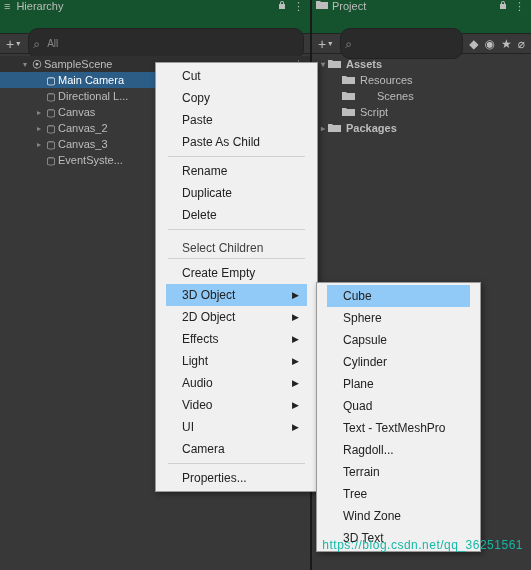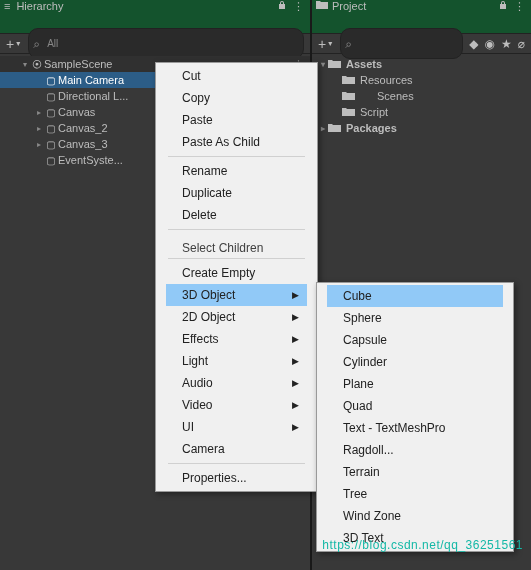--- a/index.html
+++ b/index.html
@@ -59,21 +59,21 @@
   height: 22px; display: flex; align-items: center; padding: 0 28px 0 16px;
   position: relative; white-space: nowrap;
 }
 .ctx-item.disabled { color: #404040; align-items: flex-end; }
 .ctx-item.hl { background: #91c9f7; align-items: center; }
 .ctx-item.hl-sel { background: #91c9f7; }
 .ctx-item .arrow { position: absolute; right: 8px; font-size: 9px; }
 .ctx-sep { height: 1px; background: #d0d0d0; margin: 3px 2px; }
 
 .ctx1 { left: 155px; top: 62px; width: 163px; }
-.ctx2 { left: 316px; top: 282px; width: 198px; }
+.ctx2 { left: 316px; top: 282px; width: 165px; }
 
 .watermark {
   position: absolute; bottom: 18px; right: 8px; color: #14b8a6; font-size: 12px;
   letter-spacing: .5px;
 }
 
 .icon-line::before { content: "≡"; font-size: 11px; margin-right: 2px; }
 svg { display: block; }
 </style>
 </head>

